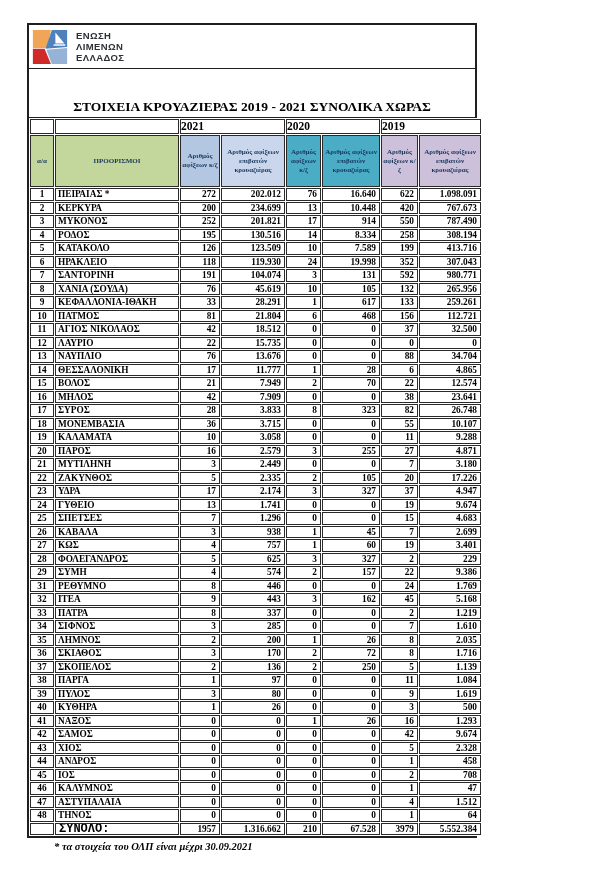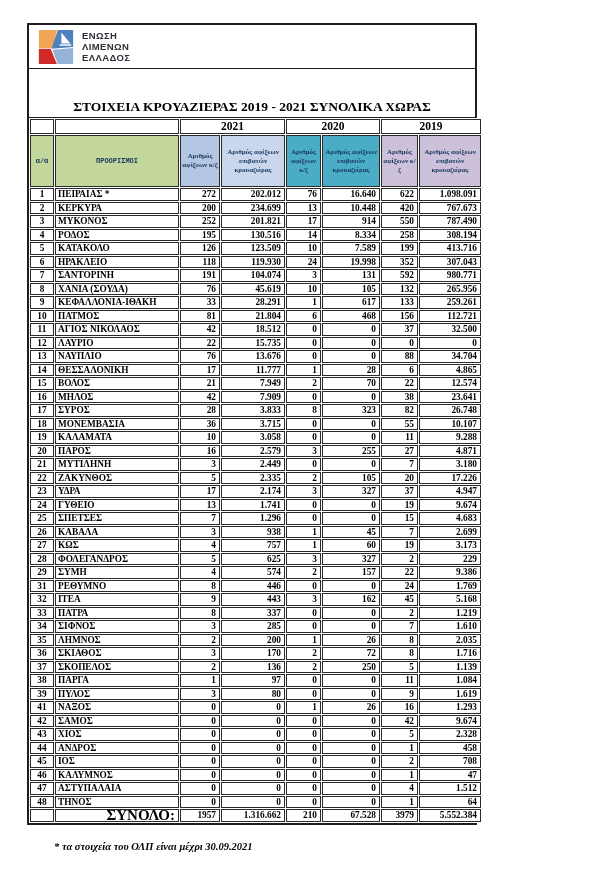--- a/index.html
+++ b/index.html
@@ -6,62 +6,62 @@
   body {
     width:600px; height:877px; background:#ffffff; position:relative;
     font-family:"Liberation Serif", serif;
   }
   .sheet {
     position:absolute; left:27px; top:23px; width:450px;
     border:2px solid #1f1f1f; background:#ffffff;
   }
   .logo-row {
     height:44px; display:flex; align-items:center;
-    padding-left:9px; border-bottom:1px solid #1f1f1f;
+    padding-left:3px; border-bottom:1px solid #1f1f1f;
   }
   .logo-mark { width:36px; height:36px; flex:0 0 36px; }
   .logo-text {
     margin-left:8px; font-family:"Liberation Sans", sans-serif;
     font-weight:bold; font-size:9.5px; line-height:11px;
     color:#2e3138; letter-spacing:0.4px;
   }
   .title-row {
     height:23px; line-height:23px; text-align:center;
     font-weight:bold; font-size:13.5px; color:#000;
     border-bottom:1px solid #1f1f1f;
     margin-top:26px;
   }
   table.data {
     width:100%; table-layout:fixed;
     border-collapse:separate; border-spacing:1px;
     background:#ffffff;
   }
   table.data th, table.data td { border:1px solid #2a2a2a; overflow:hidden; }
   tr.year-row th, tr.year-row td {
-    height:13px; font-size:11.5px; font-weight:bold; text-align:center;
+    height:13px; font-size:11.5px; font-weight:bold; text-align:left;
     background:#ffffff; color:#000; line-height:13px;
   }
   tr.sub-row th {
     height:52px; font-size:7px; line-height:9px; font-weight:bold;
     text-align:center; vertical-align:middle; padding:1px;
     color:#17365d;
   }
-  th.hdr-green { background:#c3d69b; color:#000; font-size:8px;font-family:Liberation Mono, monospace; }
+  th.hdr-green { background:#c3d69b; color:#000; font-size:8px; }
   th.c2021a { background:#b3c7e2; }
   th.c2021b { background:#c9d6ec; }
   th.c2020  { background:#4bacc6; }
   th.c2019  { background:#ccc0da; }
   tbody td, tfoot td {
     height:10.7px; line-height:10.5px; font-size:9.3px; font-weight:bold;
     color:#000; background:#fff; padding:0 3px; white-space:nowrap;
   }
   .c-idx  { text-align:center; padding:0 1px; }
   .c-dest { text-align:left; padding:0 2px;margin-left:40px; }
   .num    { text-align:right; }
-  tfoot td.total-label { text-align:right; font-size:15px; }
+  tfoot td.total-label { text-align:left; font-size:12px;font-family:Liberation Mono, monospace; }
   .footnote {
     position:absolute; left:54px; top:841px;
     font-weight:bold; font-style:italic; font-size:10.5px; color:#000;
   }
 </style>
 </head>
 <body>
 
 <div class="sheet">
 
@@ -375,21 +375,21 @@
           <td class="num">2.699</td>
         </tr>
         <tr>
           <td class="c-idx">27</td>
           <td class="c-dest">ΚΩΣ</td>
           <td class="num">4</td>
           <td class="num">757</td>
           <td class="num">1</td>
           <td class="num">60</td>
           <td class="num">19</td>
-          <td class="num">3.173</td>
+          <td class="num">3.401</td>
         </tr>
         <tr>
           <td class="c-idx">28</td>
           <td class="c-dest">ΦΟΛΕΓΑΝΔΡΟΣ</td>
           <td class="num">5</td>
           <td class="num">625</td>
           <td class="num">3</td>
           <td class="num">327</td>
           <td class="num">2</td>
           <td class="num">229</td>
@@ -486,20 +486,30 @@
         </tr>
         <tr>
           <td class="c-idx">39</td>
           <td class="c-dest">ΠΥΛΟΣ</td>
           <td class="num">3</td>
           <td class="num">80</td>
           <td class="num">0</td>
           <td class="num">0</td>
           <td class="num">9</td>
           <td class="num">1.619</td>
+        </tr>
+        <tr>
+          <td class="c-idx">40</td>
+          <td class="c-dest">ΚΥΘΗΡΑ</td>
+          <td class="num">1</td>
+          <td class="num">26</td>
+          <td class="num">0</td>
+          <td class="num">0</td>
+          <td class="num">3</td>
+          <td class="num">500</td>
         </tr>
         <tr>
           <td class="c-idx">41</td>
           <td class="c-dest">ΝΑΞΟΣ</td>
           <td class="num">0</td>
           <td class="num">0</td>
           <td class="num">1</td>
           <td class="num">26</td>
           <td class="num">16</td>
           <td class="num">1.293</td>

